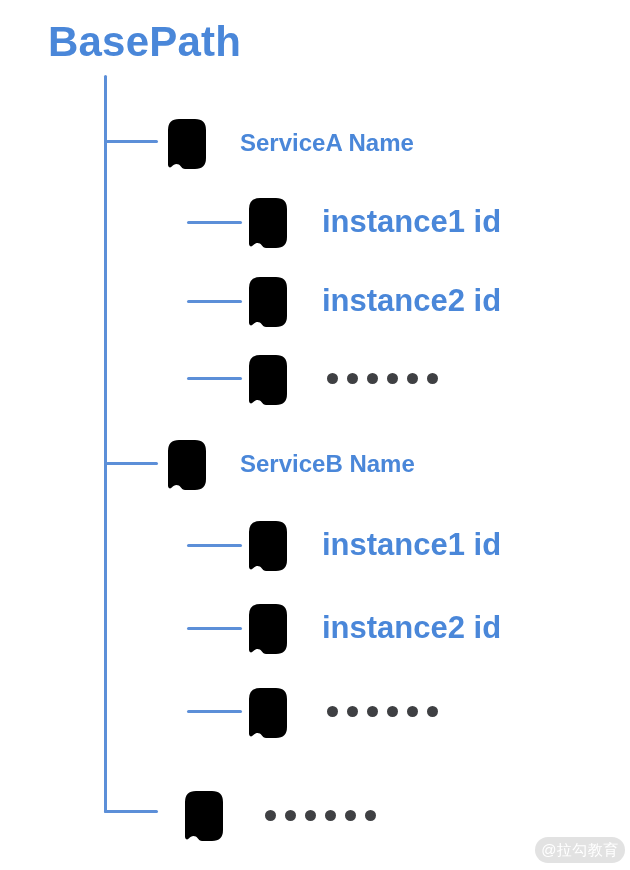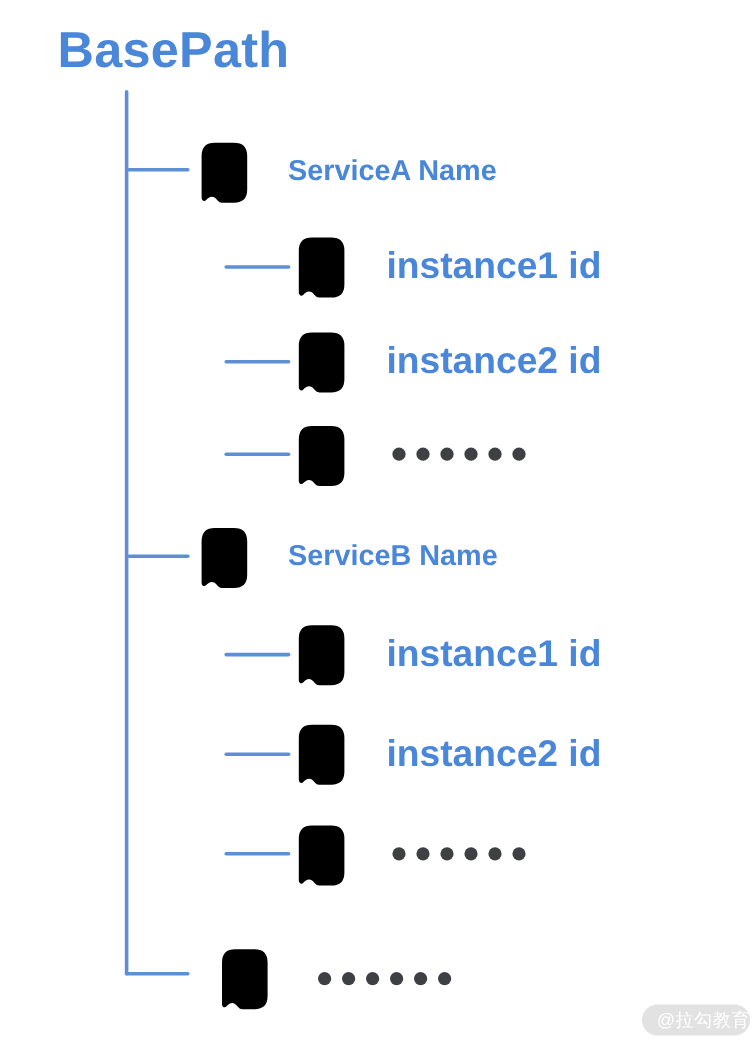--- a/index.html
+++ b/index.html
@@ -49,21 +49,21 @@
     border-radius: 50%;
     background: #3F4043;
   }
 
   
   .watermark {
     left: 535px; top: 837px;
     width: 90px; height: 26px;
     background: #E2E2E2;
     border-radius: 13px;
-    display: flex; align-items: center; justify-content: flex-end;
+    display: flex; align-items: center; justify-content: center;
   }
   .watermark span {
     color: #ffffff;
     font-size: 15px;
     letter-spacing: 0.5px;
     white-space: nowrap;
   }
 </style>
 </head>
 <body>

